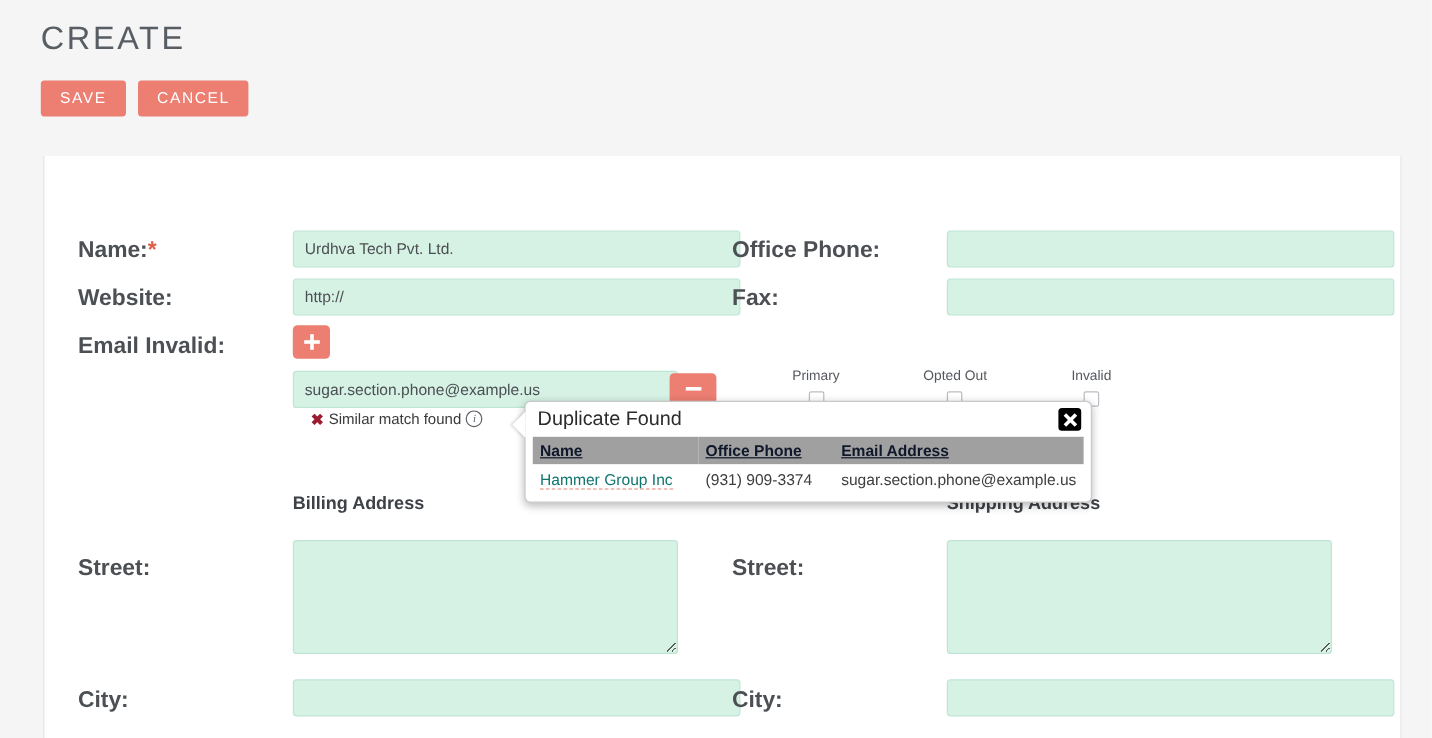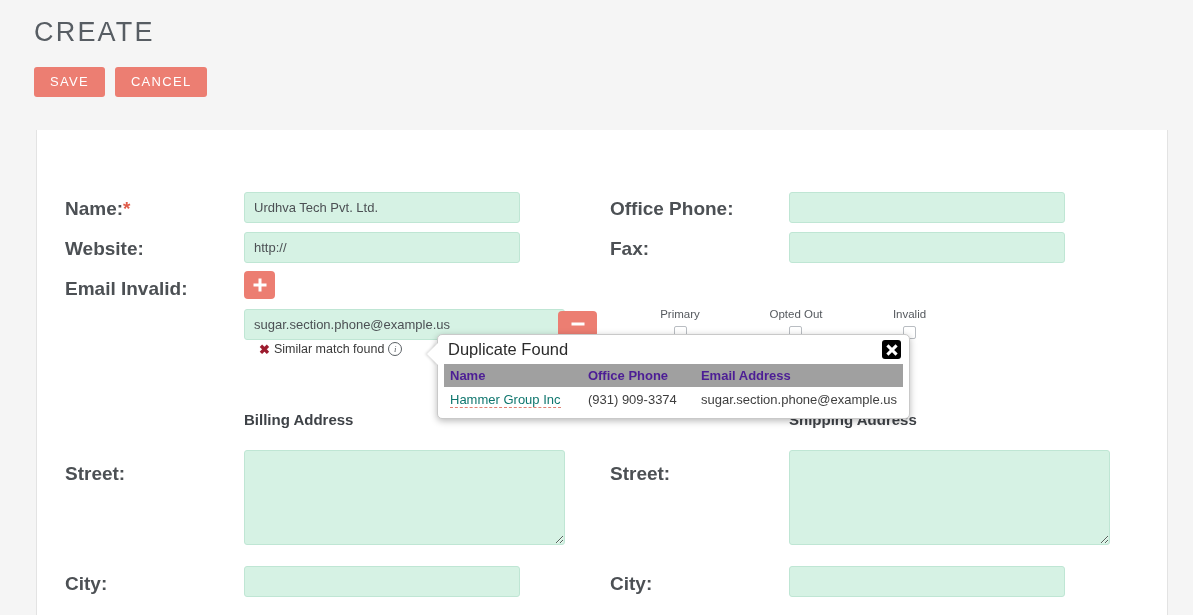--- a/index.html
+++ b/index.html
@@ -116,21 +116,21 @@
     border-radius: 3px;
     box-sizing: border-box;
     font-size: 13px;
     color: #4c5054;
     padding: 5px 9px;
     font-family: "Liberation Sans", sans-serif;
     outline: none;
   }
   .finput::placeholder { color: #6b7c74; }
 
-  .w-input { width: 276px; height: 31px; }
+  .w-input { width: 373px; height: 31px; }
 
   textarea.finput {
     resize: vertical;
     width: 321px;
     height: 95px;
     line-height: 16px;
   }
 
   
   .lbl-left  { position: absolute; left: 28px; }
@@ -282,26 +282,27 @@
   .dup-close::after  { transform: translate(-50%,-50%) rotate(-45deg); }
 
   table.dup-table {
     border-collapse: collapse;
     width: calc(100% - 12px);
     margin: 0 6px 6px 6px;
     font-size: 13px;
   }
   table.dup-table thead th {
     background: #a0a0a0;
-    color: #4c1d95;
+    color: #0f172a;
     font-weight: bold;
     text-align: left;
     padding: 4px 6px;
     font-size: 13px;
     white-space: nowrap;
+    text-decoration: underline;
   }
   table.dup-table tbody td {
     background: #ffffff;
     color: #3e3e3e;
     padding: 5px 6px;
     font-size: 13px;
     white-space: nowrap;
   }
   .dup-link {
     color: #0f766e;

